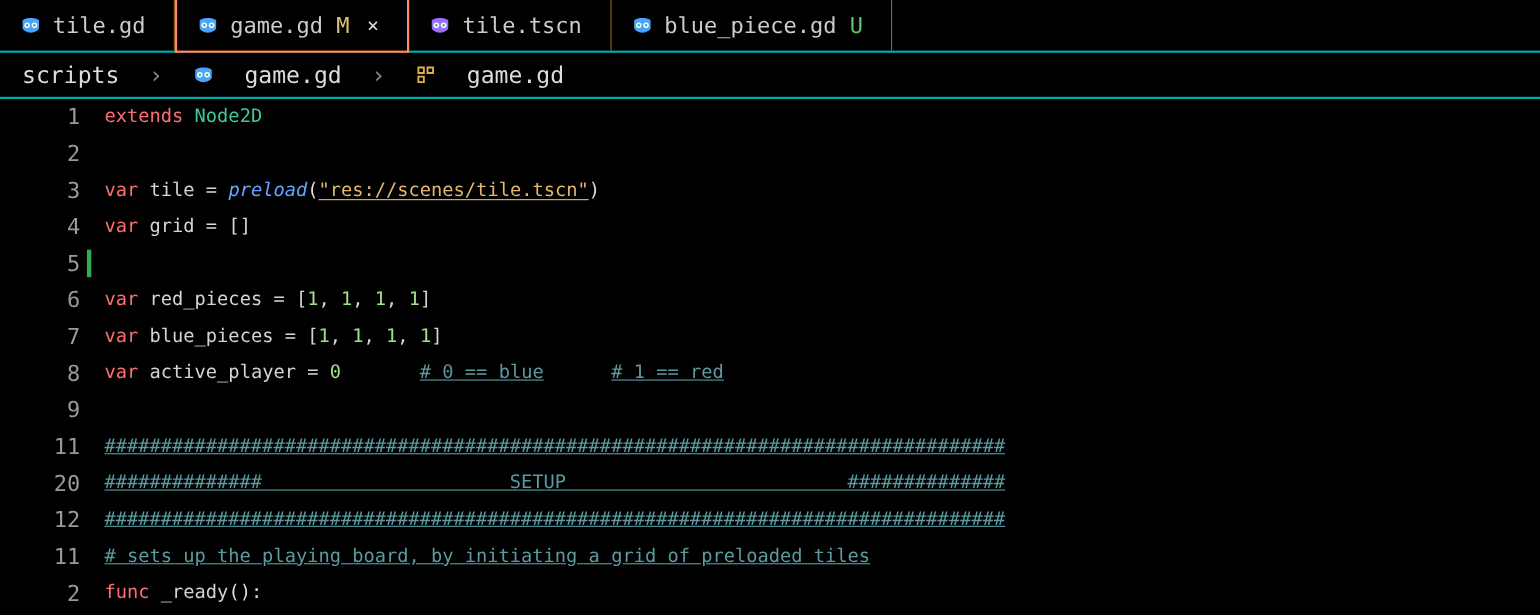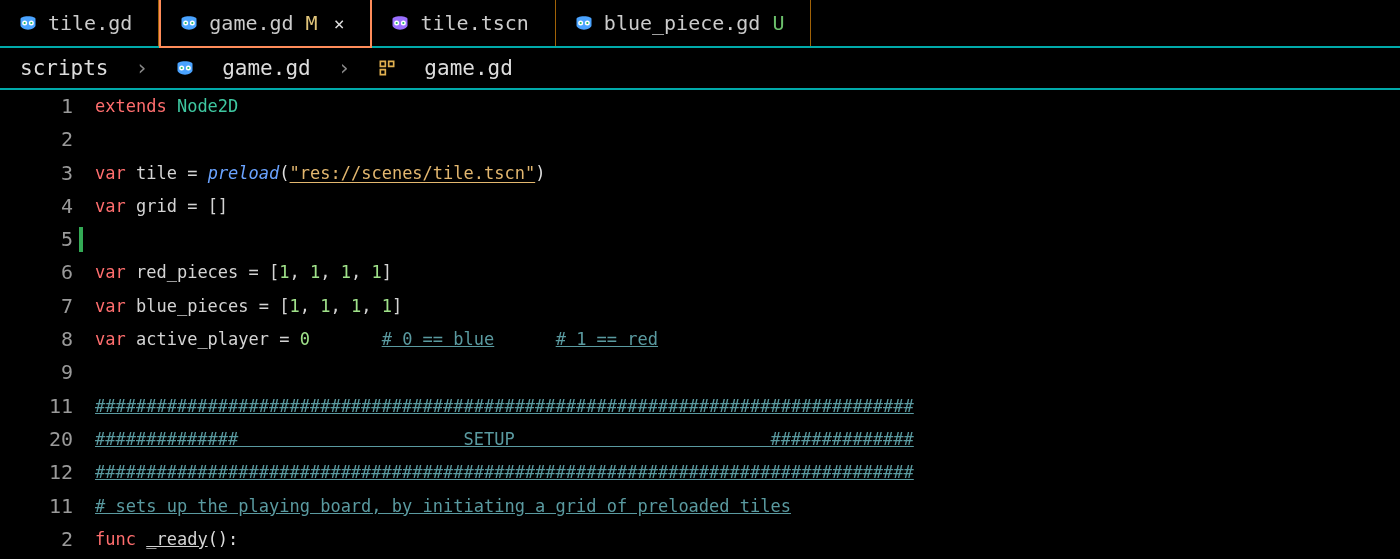--- a/index.html
+++ b/index.html
@@ -87,21 +87,21 @@
   .kw { color: #ff6e6e; }         
   .type { color: #3ec7a0; }       
   .builtin { color: #6aa3ff; font-style: italic; }    
   .string { color: #e3b76f; }
   .string.underline { text-decoration: underline; text-underline-offset: 3px;}
   .num { color: #a0e28a; }
   .op { color: #d4d4d4; }
   .ident { color: #d4d4d4; }
   .comment { color: #5a9aa0; text-decoration: underline; }
   .punct { color: #ddd; }
-  .fn { color: #d4d4d4; text-decoration: underline; }
+  .fn { color: #d4d4d4; }
 </style>
 </head>
 <body>
 
 <div class="tabbar">
   <div class="tab">
     <span class="godot-icon">
       <svg viewBox="0 0 24 24" width="20" height="20">
           <g fill="#4aa3ff">
             <path d="M3 7c0-1 3-3 9-3s9 2 9 3v8c0 2-4 5-9 5s-9-3-9-5V7z"></path>

